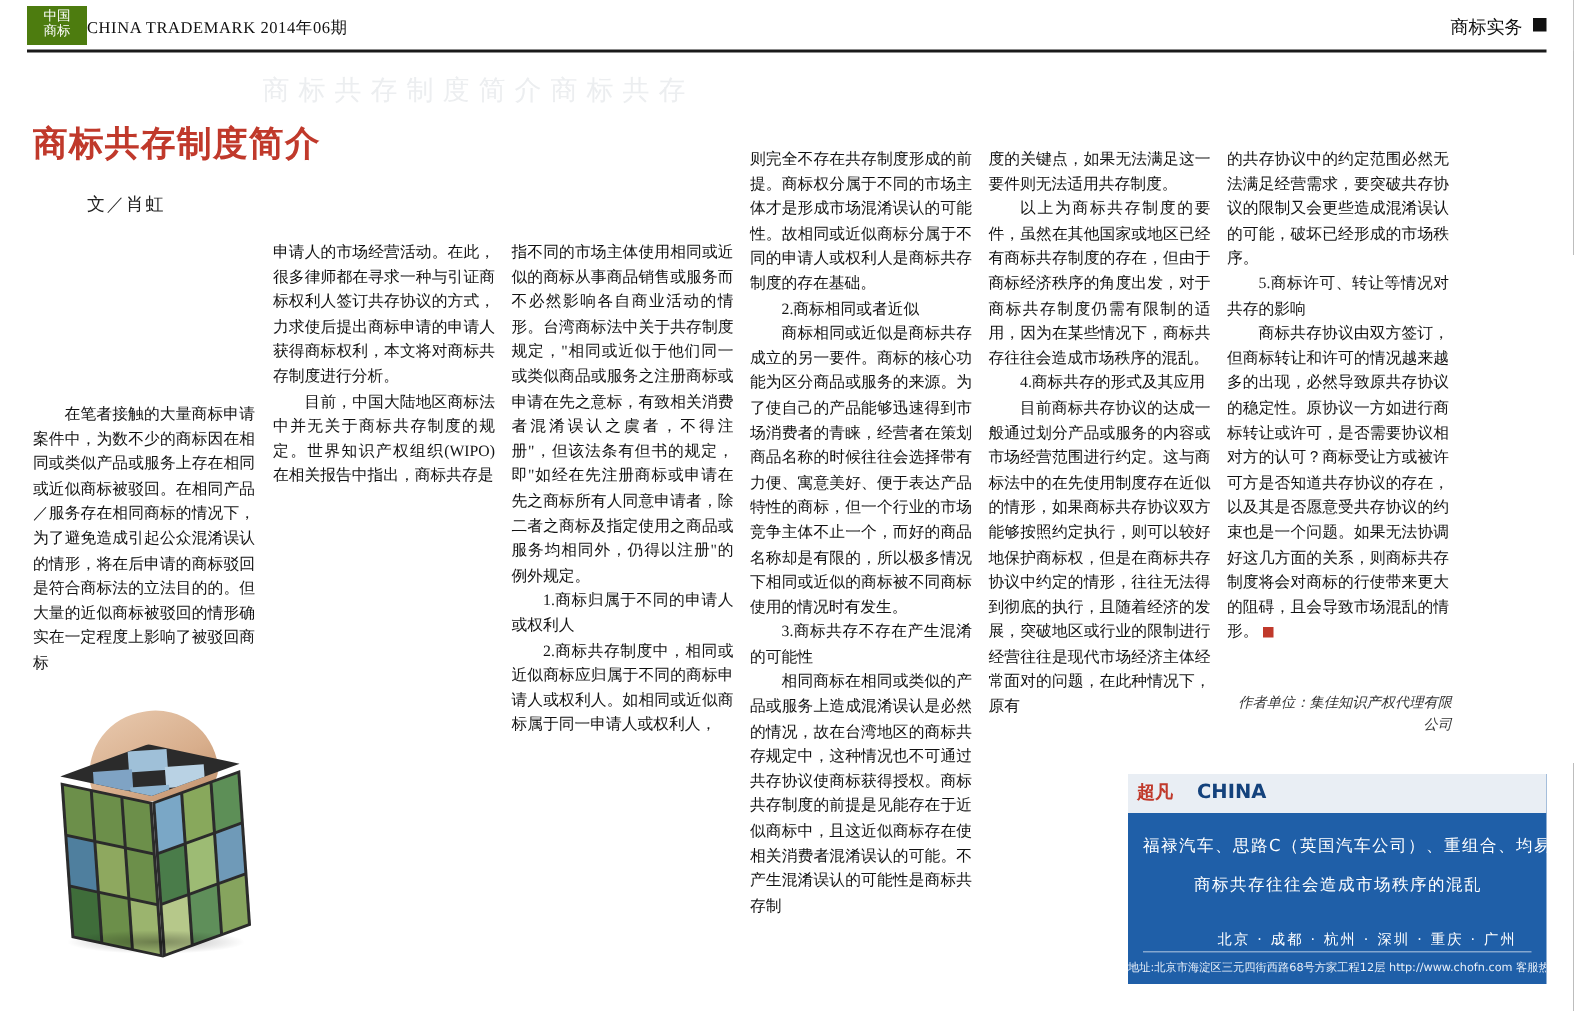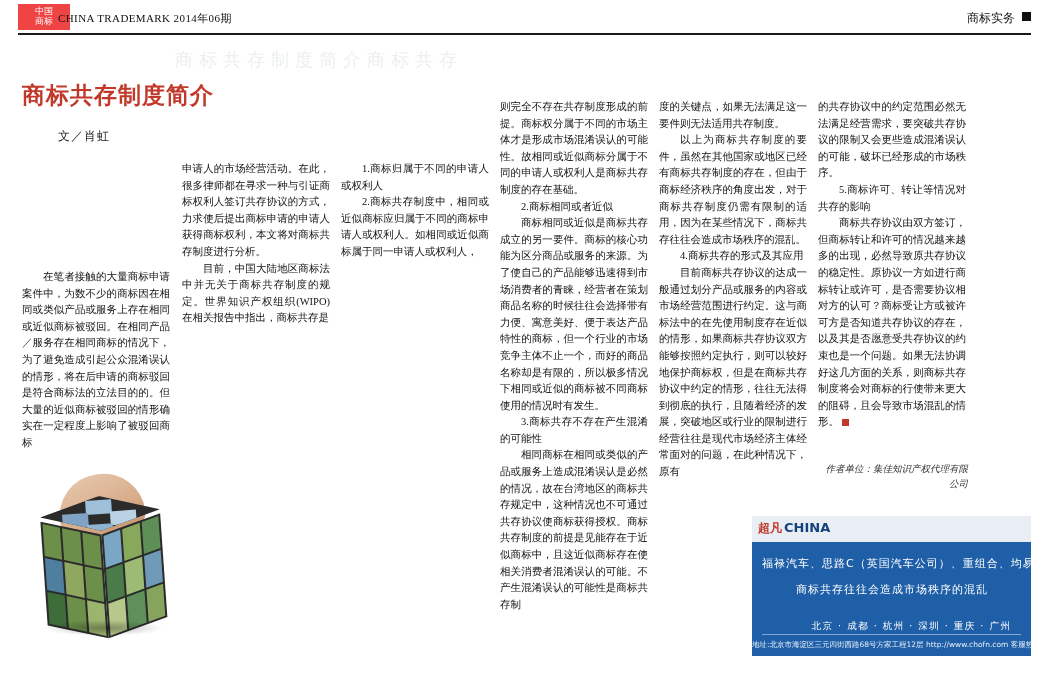--- a/index.html
+++ b/index.html
@@ -25,22 +25,22 @@
   }
   .hdr-rule {
     position: absolute;
     left: 18px; top: 33px;
     width: 1013px; height: 2px;
     background: #1a1a1a;
   }
   .logo-box {
     position: absolute;
     left: 18px; top: 4px;
-    width: 52px; height: 26px;
-    background: #ef4444;
+    width: 40px; height: 26px;
+    background: #4d7c0f;
     color: #ffffff;
     font-family: "DejaVu Sans", sans-serif;
     font-size: 9px;
     line-height: 10px;
     text-align: center;
     padding-top: 2px;
     box-sizing: border-box;
     letter-spacing: 0px;
   }
   .hdr-title {
@@ -216,21 +216,21 @@
   .ad-logo {
     position: absolute;
     left: 6px; top: 4px;
     font-family: "DejaVu Sans", sans-serif;
     font-size: 13px;
     font-weight: bold;
     color: #14427c;
     letter-spacing: 0px;
     white-space: nowrap;
   }
-  .ad-logo .cn { color: #c0392b; font-size: 12px; margin-right: 2px; }
+  .ad-logo .cn { color: #c0392b; font-size: 12px; margin-right: 16px; }
   .ad-line1 {
     position: absolute;
     left: 10px; top: 40px;
     width: 260px;
     font-size: 11px;
     letter-spacing: 1px;
     color: #ffffff;
     font-family: "DejaVu Sans", sans-serif;
     text-align: center;
     white-space: nowrap;
@@ -299,20 +299,21 @@
   <div class="col" id="col2">
     <p class="noind">申请人的市场经营活动。在此，很多律师都在寻求一种与引证商标权利人签订共存协议的方式，力求使后提出商标申请的申请人获得商标权利，本文将对商标共存制度进行分析。</p>
     <p>目前，中国大陆地区商标法中并无关于商标共存制度的规定。世界知识产权组织(WIPO)在相关报告中指出，商标共存是</p>
   </div>
 
   <div class="col" id="col1">
     <p>在笔者接触的大量商标申请案件中，为数不少的商标因在相同或类似产品或服务上存在相同或近似商标被驳回。在相同产品／服务存在相同商标的情况下，为了避免造成引起公众混淆误认的情形，将在后申请的商标驳回是符合商标法的立法目的的。但大量的近似商标被驳回的情形确实在一定程度上影响了被驳回商标</p>
   </div>
 
   <div class="col" id="col3">
+    <p class="noind">指不同的市场主体使用相同或近似的商标从事商品销售或服务而不必然影响各自商业活动的情形。台湾商标法中关于共存制度规定，"相同或近似于他们同一或类似商品或服务之注册商标或申请在先之意标，有致相关消费者混淆误认之虞者，不得注册"，但该法条有但书的规定，即"如经在先注册商标或申请在先之商标所有人同意申请者，除二者之商标及指定使用之商品或服务均相同外，仍得以注册"的例外规定。</p>
     <p>1.商标归属于不同的申请人或权利人</p>
     <p>2.商标共存制度中，相同或近似商标应归属于不同的商标申请人或权利人。如相同或近似商标属于同一申请人或权利人，</p>
   </div>
 
   <div class="col" id="col4">
     <p class="noind">则完全不存在共存制度形成的前提。商标权分属于不同的市场主体才是形成市场混淆误认的可能性。故相同或近似商标分属于不同的申请人或权利人是商标共存制度的存在基础。</p>
     <p>2.商标相同或者近似</p>
     <p>商标相同或近似是商标共存成立的另一要件。商标的核心功能为区分商品或服务的来源。为了使自己的产品能够迅速得到市场消费者的青睐，经营者在策划商品名称的时候往往会选择带有力便、寓意美好、便于表达产品特性的商标，但一个行业的市场竞争主体不止一个，而好的商品名称却是有限的，所以极多情况下相同或近似的商标被不同商标使用的情况时有发生。</p>
     <p>3.商标共存不存在产生混淆的可能性</p>
     <p>相同商标在相同或类似的产品或服务上造成混淆误认是必然的情况，故在台湾地区的商标共存规定中，这种情况也不可通过共存协议使商标获得授权。商标共存制度的前提是见能存在于近似商标中，且这近似商标存在使相关消费者混淆误认的可能。不产生混淆误认的可能性是商标共存制</p>

